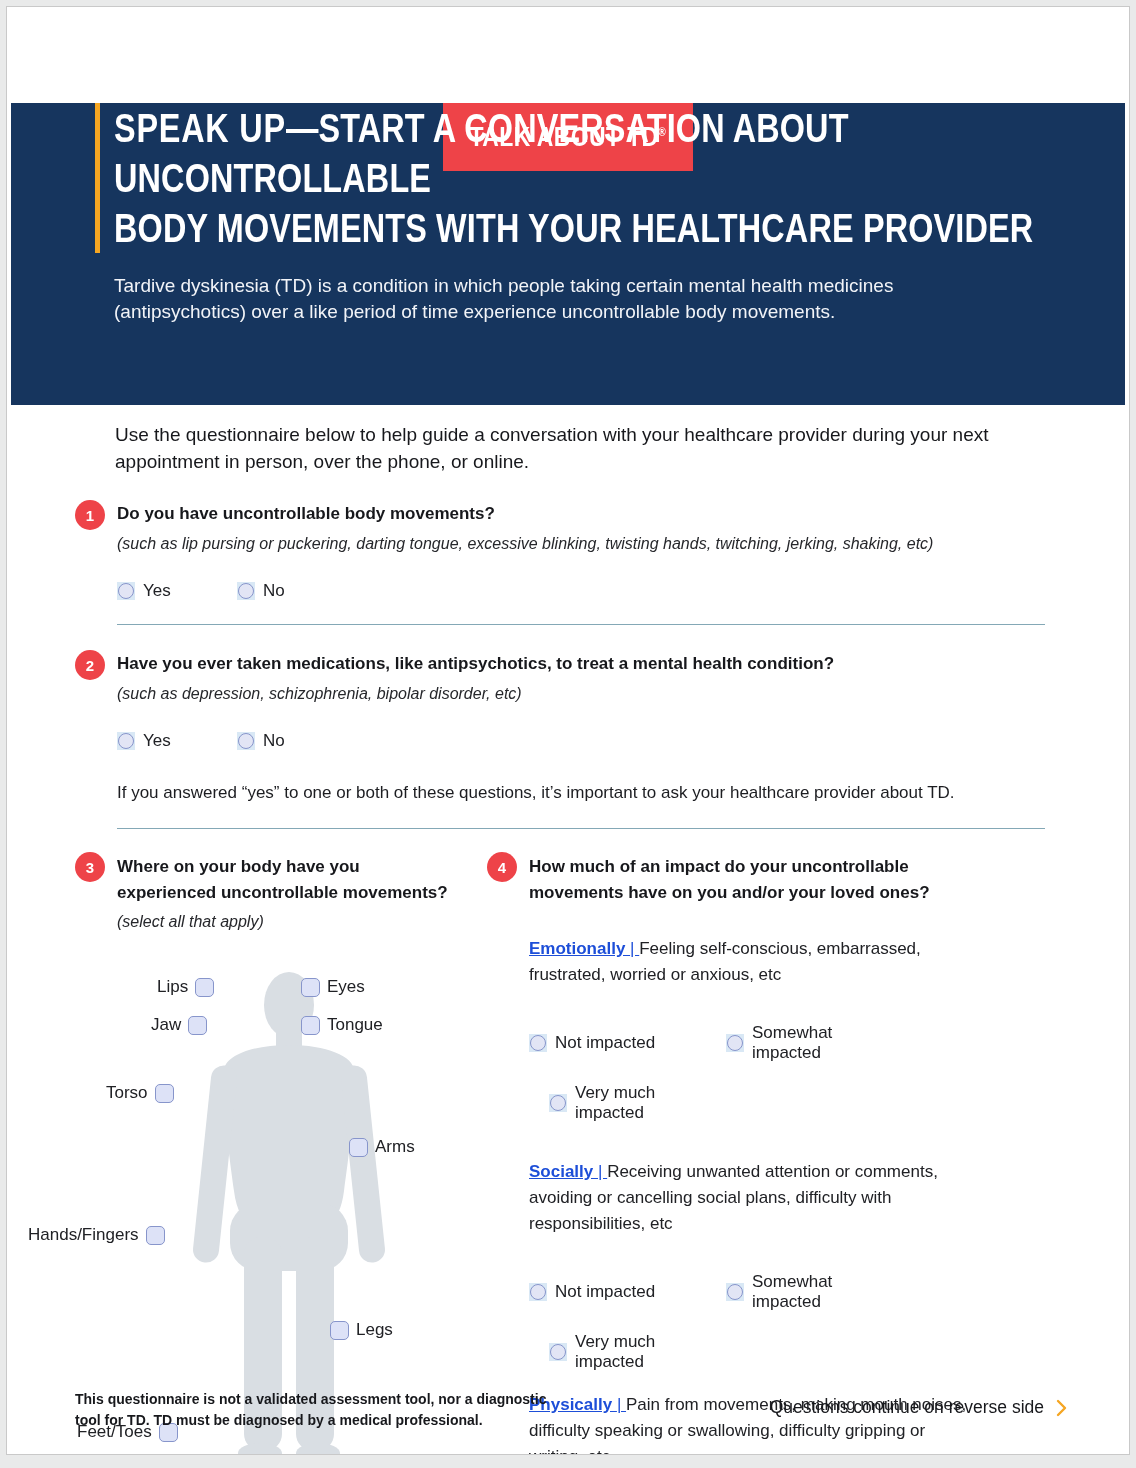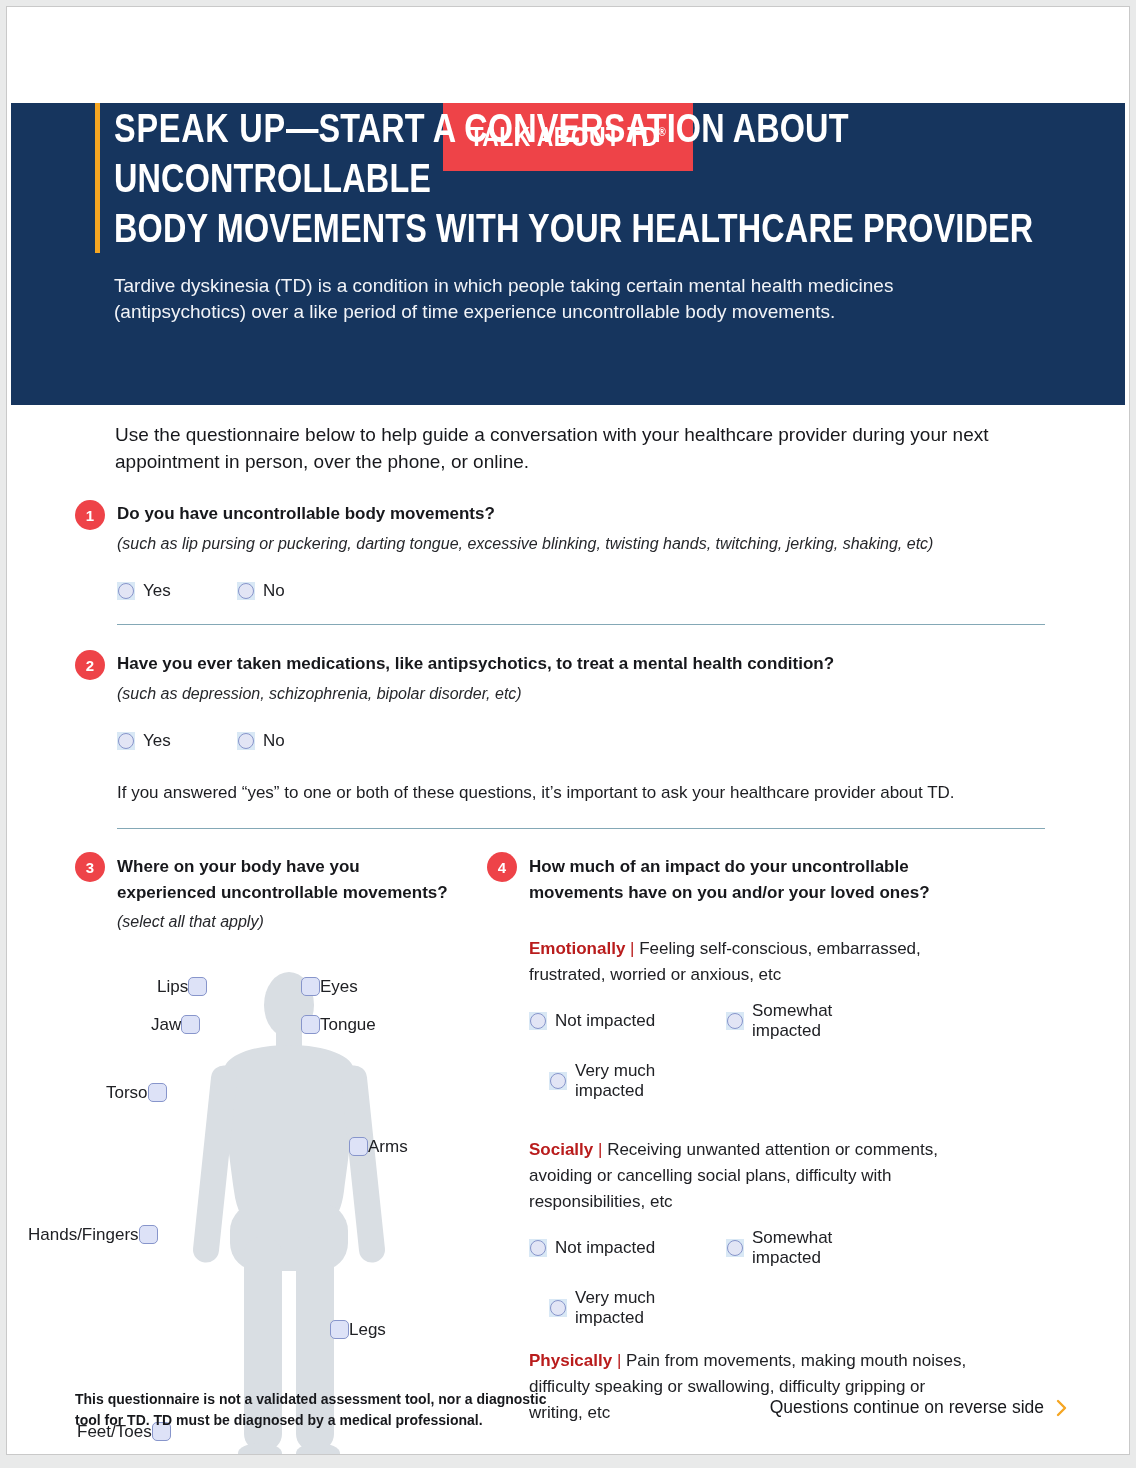--- a/index.html
+++ b/index.html
@@ -91,36 +91,36 @@
     margin:23px 84px 0 110px;
   }
   
   .columns { display:flex; margin-top:25px; }
   .col-left { width:480px; flex:0 0 480px; }
   .col-right { flex:1; padding-right:76px; }
   .col-left .qtitle, .col-right .qtitle { line-height:1.5; }
   
   .diagram { position:relative; height:520px; margin-top:28px; width:480px; }
   .silhouette { position:absolute; left:157px; top:8px; width:250px; height:500px; }
-  .bp-row { position:absolute; display:flex; align-items:flex-start; }
+  .bp-row { position:absolute; display:flex; align-items:flex-end; gap:7px; }
   .bp-label { font-size:17px; color:#202125; white-space:nowrap; }
   .bp-lips   { left:150px; top:16px; }
   .bp-eyes   { left:294px; top:16px; }
   .bp-jaw    { left:144px; top:54px; }
   .bp-tongue { left:294px; top:54px; }
   .bp-torso  { left:99px;  top:122px; }
   .bp-arms   { left:342px; top:176px; }
   .bp-hands  { left:21px;  top:264px; }
   .bp-legs   { left:323px; top:359px; }
   .bp-feet   { left:70px;  top:461px; }
   
   .category { margin-top:31px; }
   .cat-text { font-size:17px; line-height:1.55; color:#202125; max-width:440px; }
-  .cat-text .cat-label { font-weight:700; color:#b91c1c; }
-  .cat-opts .opt-row { margin-top:12px; }
+  .cat-text .cat-label { font-weight:700; color:#1d4ed8;text-decoration:underline; }
+  .cat-opts .opt-row { margin-top:34px; }
   .cat-opts .opt-row + .opt-row { margin-top:20px;margin-left:20px; }
   
   .footer {
     position:absolute; left:0; right:0; bottom:24px;
     display:flex; justify-content:space-between; align-items:flex-end;
     padding:0 62px 0 68px;
   }
   .disclaimer {
     font-size:14px; font-weight:700; color:#17181c;
     line-height:1.45; max-width:480px; align-self:flex-start;

